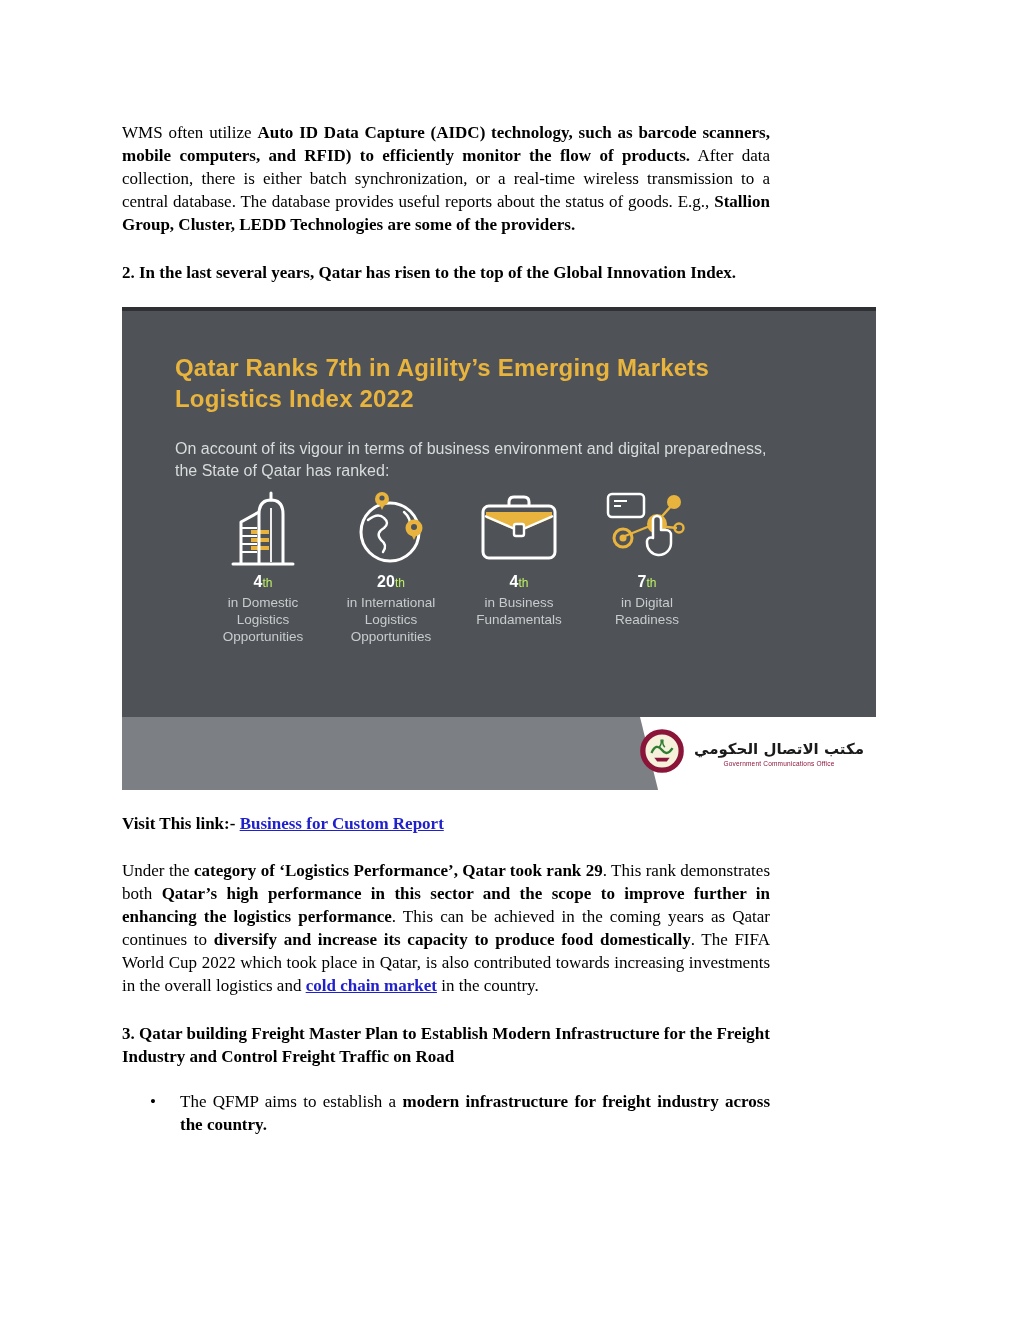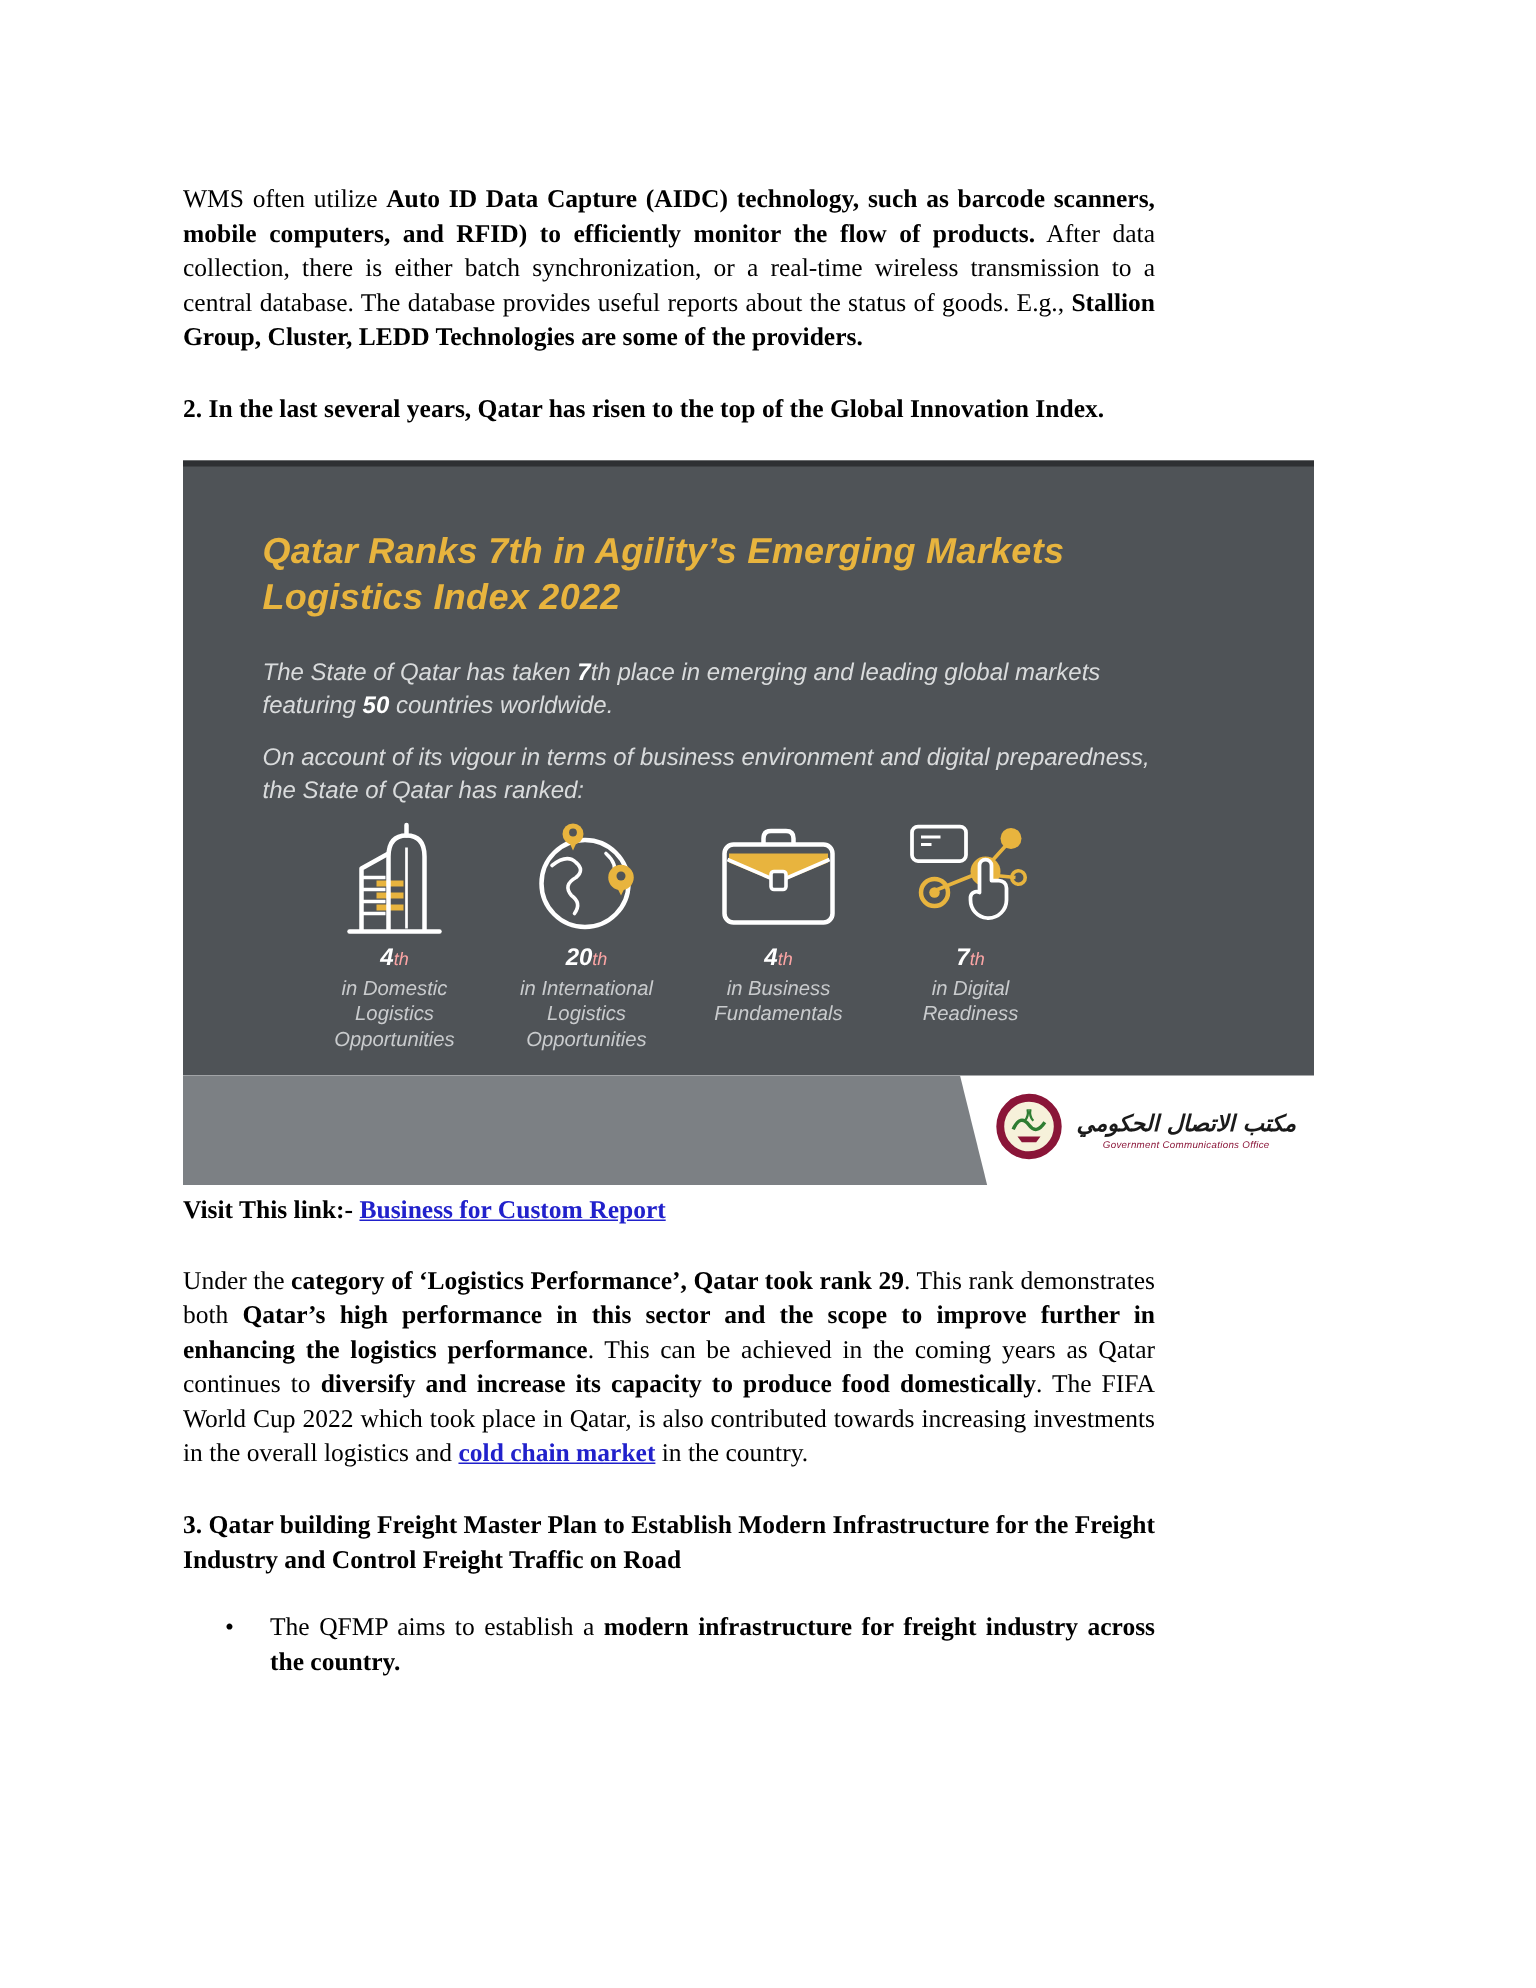--- a/index.html
+++ b/index.html
@@ -16,40 +16,40 @@
   .heading3{font-weight:bold;margin-bottom:22px;}
   .visit{margin-bottom:24px;font-weight:bold;}
   .para2{margin-bottom:25px;}
   .doc-link{color:#2121CB;font-weight:bold;text-decoration:underline;cursor:pointer;}
   ul.bullets{list-style:none;margin:0;padding:0;}
   ul.bullets li{position:relative;padding-left:58px;text-align:justify;}
   ul.bullets li::before{content:"\2022";position:absolute;left:28px;top:0;}
 
   
   .infographic{
-    position:relative;width:754px;height:483px;margin:0 0 5px 0;
-    background:#4F5357;font-family:"Liberation Sans", sans-serif;text-align:left;font-style:italic;
+    position:relative;width:754px;height:483px;margin:0 0 22px 0;
+    background:#4F5357;font-family:"Liberation Sans", sans-serif;text-align:left;
   }
   .ig-topbar{position:absolute;top:0;left:0;width:100%;height:4px;background:#2E3033;}
   .ig-body{padding:45px 40px 0 53px;}
   .ig-title{
     margin:0 0 24px 0;font-size:24px;line-height:31px;font-weight:bold;
     color:#E8B43E;white-space:pre-line;letter-spacing:0.2px;
   }
   .ig-para{
     max-width:600px;font-size:16px;line-height:22px;color:#D9DBDC;
     text-align:left;margin:0 0 13px 0;font-weight:normal;
   }
   .ig-para .b{color:#ffffff;}
   .ig-context{margin-bottom:0;}
   .ig-stats{display:flex;padding-left:24px;margin-top:6px;}
   .ig-stat{width:128px;text-align:center;}
   .ig-iconbox{height:80px;display:flex;align-items:center;justify-content:center;}
   .ig-rank{margin-top:5px;font-size:16px;line-height:18px;color:#ffffff;font-weight:bold;}
-  .ig-suffix{font-size:12px;font-weight:normal;color:#fca5a5;}
+  .ig-suffix{font-size:12px;font-weight:normal;color:#bef264;}
   .ig-label{font-size:13.5px;line-height:17px;color:#C9CBCD;white-space:pre-line;margin-top:2px;}
   .ig-footer{position:absolute;left:0;bottom:0;width:754px;height:73px;background:#ffffff;}
   .ig-footer-gray{
     position:absolute;left:0;top:0;width:100%;height:100%;background:#7C8084;
     -webkit-clip-path:polygon(0 0,68.7% 0,71.1% 100%,0 100%);
     clip-path:polygon(0 0,68.7% 0,71.1% 100%,0 100%);
   }
   .ig-logo{position:absolute;right:12px;top:50%;transform:translateY(-50%);
     display:flex;align-items:center;gap:9px;text-align:right;}
   .ig-logo-text{display:flex;flex-direction:column;align-items:center;}
@@ -64,21 +64,20 @@
 
   <p class="para1"><span>WMS often utilize </span><span class="b">Auto ID Data Capture (AIDC) technology, such as barcode scanners, mobile computers, and RFID) to efficiently monitor the flow of products.</span><span> After data collection, there is either batch synchronization, or a real-time wireless transmission to a central database. The database provides useful reports about the status of goods. E.g., </span><span class="b">Stallion Group, Cluster, LEDD Technologies are some of the providers.</span></p>
 
   <p class="heading">2. In the last several years, Qatar has risen to the top of the Global Innovation Index.</p>
 
   <div class="infographic">
     <div class="ig-topbar"></div>
     <div class="ig-body">
       <div class="ig-title">Qatar Ranks 7th in Agility’s Emerging Markets
 Logistics Index 2022</div>
-      <p class="ig-para"><span>The State of Qatar has taken </span><span class="b">7</span><span>th place in emerging and leading global markets featuring </span><span class="b">50</span><span> countries worldwide.</span></p>
       <p class="ig-para ig-context">On account of its vigour in terms of business environment and digital preparedness, the State of Qatar has ranked:</p>
 
       <div class="ig-stats">
 
         <div class="ig-stat">
           <div class="ig-iconbox">
             <svg width="64" height="80" viewBox="0 0 64 80" fill="none">
               <path d="M2 76 H62" stroke="#fff" stroke-width="3" stroke-linecap="round"></path>
               <path d="M10 76 V34 L28 24" stroke="#fff" stroke-width="3" stroke-linejoin="round"></path>
               <path d="M10 40 H26 M10 48 H26 M10 56 H26 M10 64 H26" stroke="#fff" stroke-width="2.2"></path>

